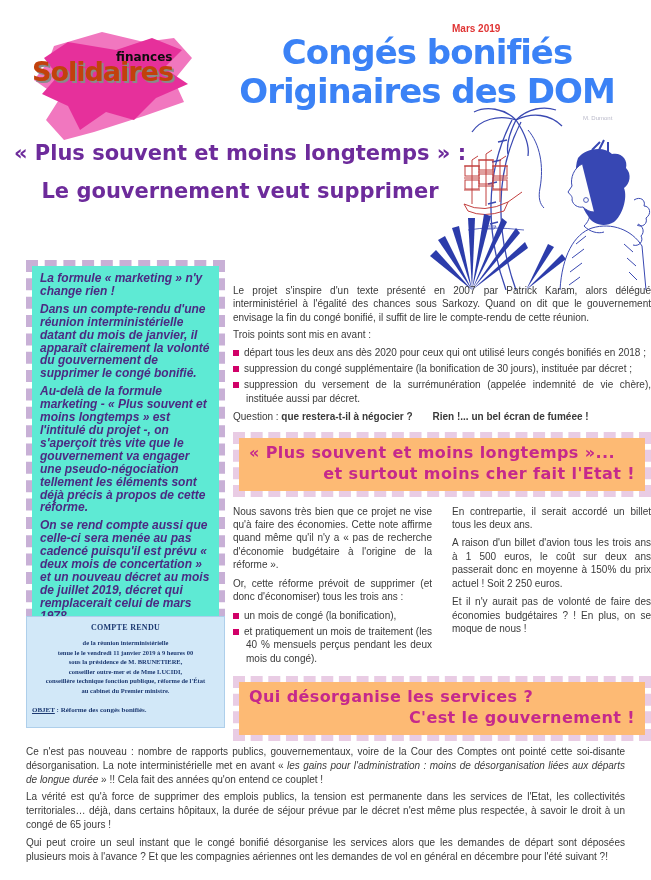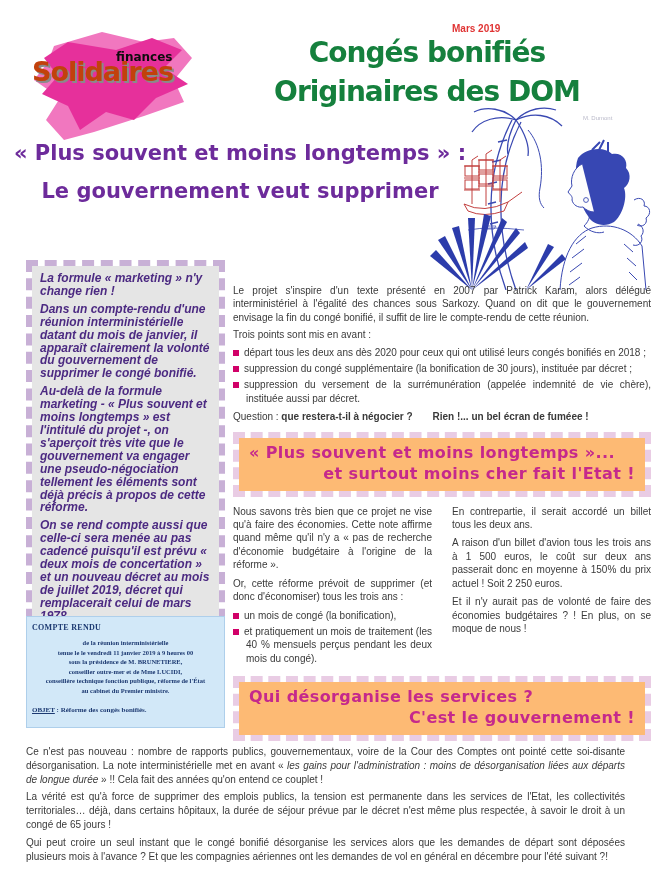--- a/index.html
+++ b/index.html
@@ -9,45 +9,45 @@
   
   .logo{position:absolute;left:24px;top:28px;width:174px;height:116px;}
   .logo svg{position:absolute;left:0;top:0;}
   .logo-main{position:absolute;left:8px;top:28px;font-family:"DejaVu Sans",sans-serif;
              font-weight:bold;font-size:27px;color:#c2410c;letter-spacing:-1px;
              text-shadow:2px 2px 0 #8a8a8a;}
   .logo-sub{position:absolute;left:92px;top:22px;font-family:"DejaVu Sans",sans-serif;
             font-weight:bold;font-size:12px;color:#0d0d0d;}
   .date{position:absolute;left:452px;top:23px;font-size:10px;color:#e03434;font-weight:bold;}
   .masthead-title{position:absolute;left:203px;top:33px;width:448px;text-align:center;
-                  font-family:"DejaVu Sans",sans-serif;font-weight:bold;font-size:28px;
-                  line-height:39px;color:#15803d;letter-spacing:-1px;}
+                  font-family:"DejaVu Sans",sans-serif;font-weight:bold;font-size:34px;
+                  line-height:39px;color:#3b82f6;letter-spacing:-1px;}
 
   
   .headline{position:absolute;left:6px;top:134px;width:468px;text-align:center;
             font-family:"DejaVu Sans",sans-serif;font-weight:bold;font-size:21px;
             line-height:38px;color:#6d2b9b;}
 
   
   .illustration{position:absolute;left:428px;top:104px;width:223px;height:186px;}
 
   
   .sidebar{position:absolute;left:26px;top:260px;width:199px;box-sizing:border-box;
-           background:#e5e5e5;background-clip:padding-box;border:6px dashed #c8b0d6;
+           background:#5eead4;background-clip:padding-box;border:6px dashed #c8b0d6;
            padding:6px 6px 10px 8px;color:#4c2a82;font-weight:bold;font-style:italic;
            font-size:12px;line-height:12.9px;}
   .sidebar p{margin:0 0 5px 0;}
   .sidebar p:last-child{margin-bottom:0;}
 
   
   .cr-box{position:absolute;left:26px;top:616px;width:199px;box-sizing:border-box;
           min-height:112px;background:#d2e8f8;border:1px solid #aecfeb;
           font-family:"Liberation Serif",serif;color:#1d3a72;font-weight:bold;
           padding:6px 5px 6px 5px;}
-  .cr-title{font-size:8px;margin-bottom:6px;letter-spacing:0.3px;}
+  .cr-title{text-align:center;font-size:8px;margin-bottom:6px;letter-spacing:0.3px;}
   .cr-line{text-align:center;font-size:6.5px;line-height:9.5px;}
   .cr-objet{margin-top:11px;font-size:7px;text-align:left;}
   .cr-objet .u{text-decoration:underline;}
 
   
   .main{position:absolute;left:233px;top:284px;width:418px;font-size:10px;
         line-height:13.4px;text-align:justify;}
   .main .para{margin:0 0 4px 0;}
   .bullet-item{margin:0 0 3px 0;padding-left:13px;}
   .sq{display:inline-block;width:6px;height:6px;background:#d10068;margin-right:5px;

